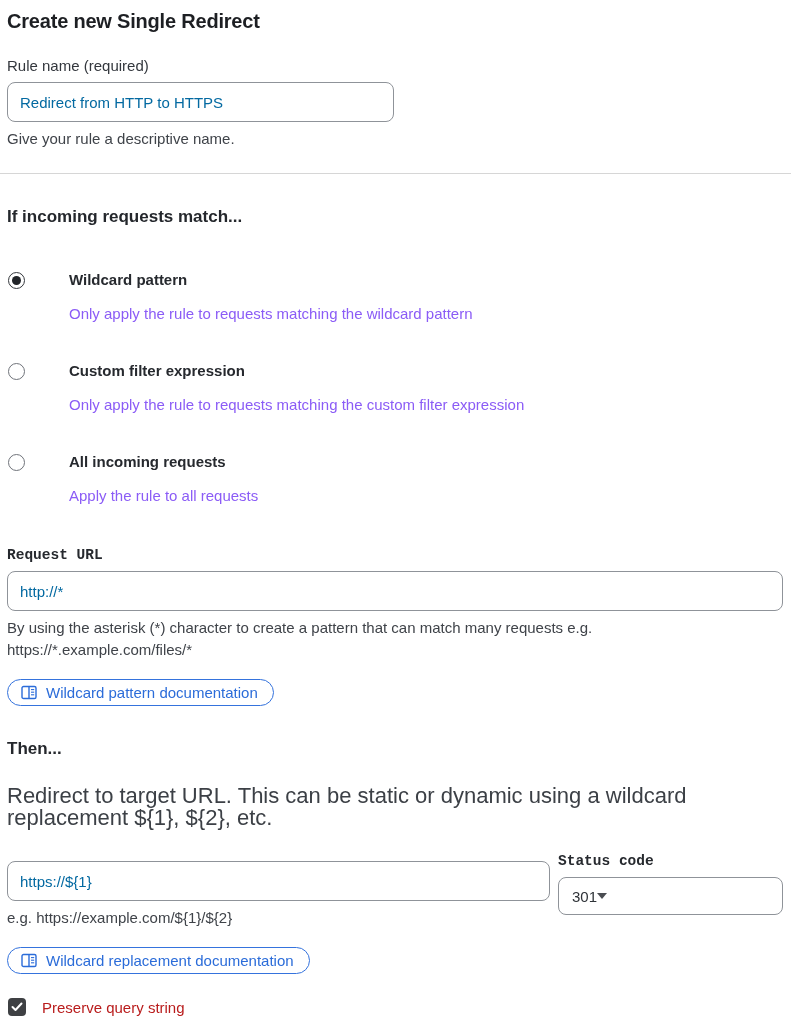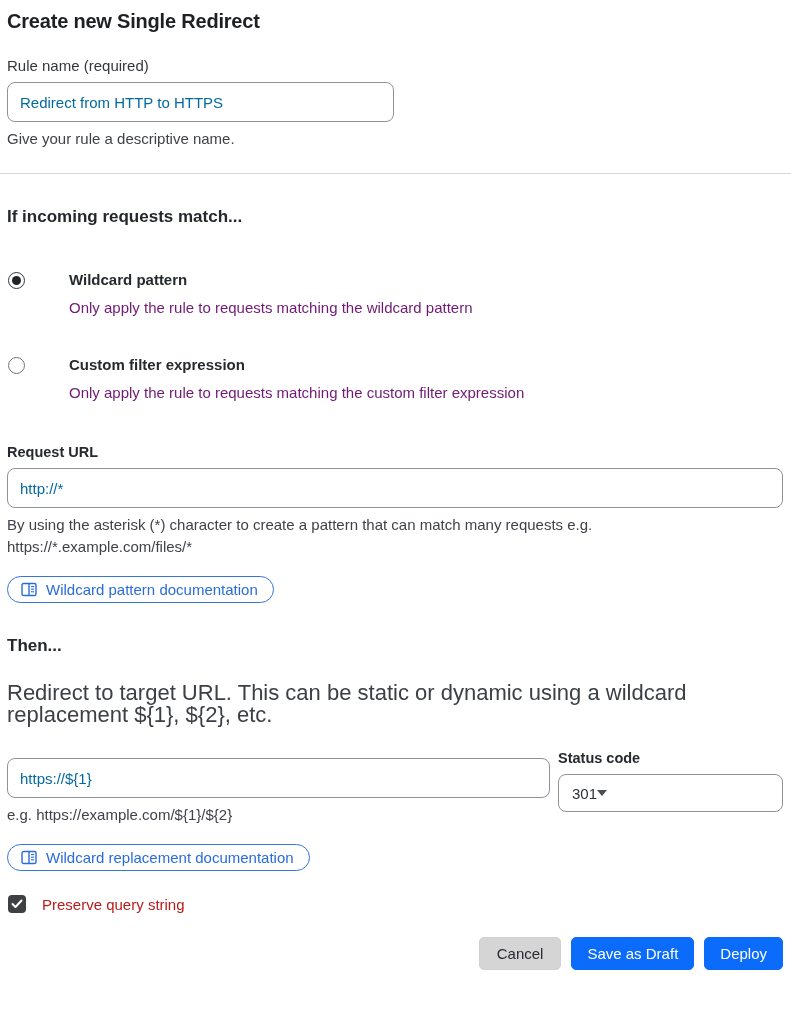--- a/index.html
+++ b/index.html
@@ -93,29 +93,30 @@
   .radio-row.selected .radio-dot { display: block; }
   .radio-texts { margin-left: 17px; }
   .radio-label {
     font-size: 15px;
     font-weight: 700;
     color: #26292e;
     line-height: 18px;
   }
   .radio-desc {
     font-size: 15px;
-    color: #701a75;
-    margin-top: 10px;
+    color: #8b5cf6;
+    margin-top: 16px;
     line-height: 18px;
   }
   
   .bold-label {
     font-weight: 700;
     color: #26292e;
     font-size: 14.5px;
+    font-family: Liberation Mono, monospace;
   }
   .request-label { margin-top: 42px; }
   
   .pill-btn {
     display: inline-flex;
     align-items: center;
     gap: 9px;
     margin-top: 18px;
     height: 27px;
     padding: 0 15px 1px 13px;
@@ -242,20 +243,27 @@
   </div>
 
   <div class="radio-row">
     <span class="radio-circle"></span>
     <span class="radio-texts">
       <span class="radio-label">Custom filter expression</span>
       <div class="radio-desc">Only apply the rule to requests matching the custom filter expression</div>
     </span>
   </div>
 
+  <div class="radio-row">
+    <span class="radio-circle"></span>
+    <span class="radio-texts">
+      <span class="radio-label">All incoming requests</span>
+      <div class="radio-desc">Apply the rule to all requests</div>
+    </span>
+  </div>
 
   <label class="field-label bold-label request-label">Request URL</label>
   <input class="text-input full-input" type="text" value="http://*" style="">
   <div class="help-text">
     <div>By using the asterisk (*) character to create a pattern that can match many requests e.g.</div>
     <div>https://*.example.com/files/*</div>
   </div>
 
   <button class="pill-btn">
     <span class="book-icon">

